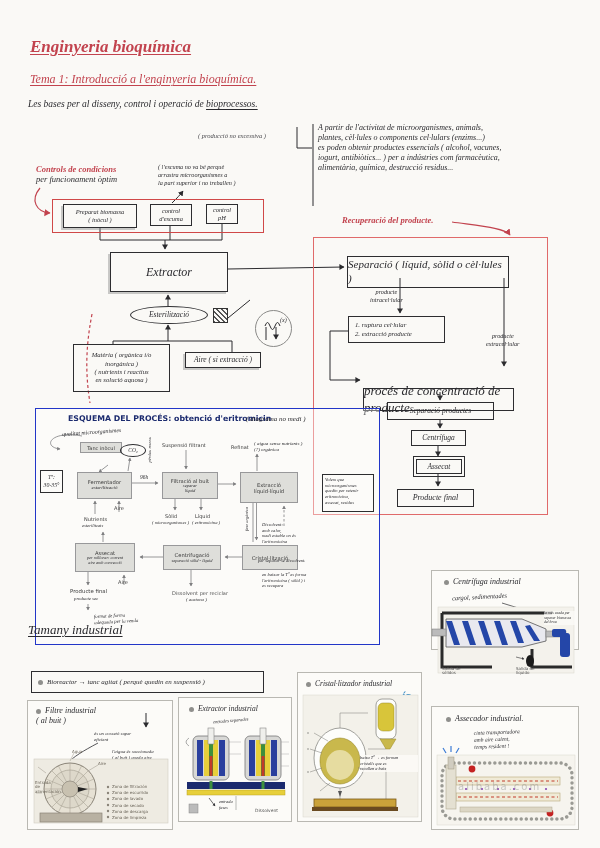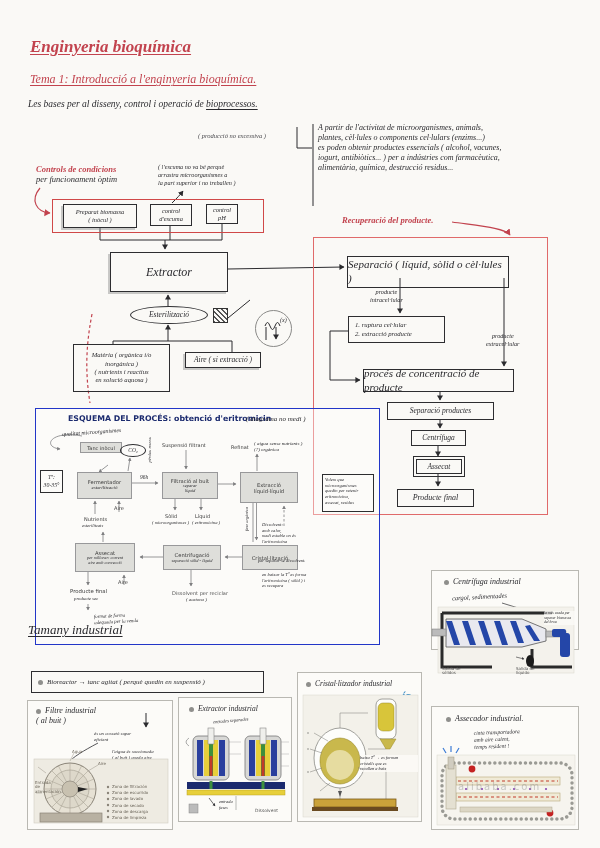--- a/index.html
+++ b/index.html
@@ -151,21 +151,21 @@
 
   <div class="abs hw red" style="left:342px;top:215px;font-size:8.5px;font-weight:bold">Recuperació del producte.</div>
   <div class="abs" style="left:313px;top:237px;width:235px;height:278px;border:1.3px solid #e06a6a"></div>
   <div class="abs box hw" style="left:347px;top:256px;width:162px;height:32px;font-size:11px">Separació ( líquid, sòlid o cèl·lules )</div>
   <div class="abs hw pre ctr" style="left:370px;top:288px;font-size:6.2px">producte
 intracel·lular</div>
   <div class="abs box hw pre" style="left:348px;top:316px;width:97px;height:27px;font-size:6.7px;justify-content:flex-start;padding-left:6px">1. ruptura cel·lular
 2. extracció producte</div>
   <div class="abs hw pre ctr" style="left:486px;top:332px;font-size:6.2px">producte
 extracel·lular</div>
-  <div class="abs box hw" style="left:363px;top:369px;width:151px;height:23px;font-size:11px">procés de concentració de producte</div>
+  <div class="abs box hw" style="left:363px;top:388px;width:151px;height:23px;font-size:13px">procés de concentració de producte</div>
   <div class="abs box hw" style="left:387px;top:402px;width:107px;height:18px;font-size:7.5px">Separació productes</div>
   <div class="abs box hw" style="left:411px;top:430px;width:55px;height:16px;font-size:7.5px">Centrífuga</div>
   <div class="abs box hw" style="left:416px;top:459px;width:46px;height:15px;font-size:7.5px;outline:1px solid #2d2d30;outline-offset:2px">Assecat</div>
   <div class="abs box hw" style="left:397px;top:489px;width:77px;height:18px;font-size:8px">Producte final</div>
 
   <div class="abs" style="left:35px;top:408px;width:345px;height:237px;border:1.6px solid #2236c8;background:rgba(255,255,255,.35)"></div>
   <div class="abs pr" style="left:68px;top:414px;font-size:7.8px;font-weight:bold;color:#1b2a6e">ESQUEMA DEL PROCÉS:  obtenció d'eritromicin</div>
   <div class="abs hw" style="left:246px;top:415px;font-size:7px">( diagrama no medi )</div>
 
   <div class="abs hw" style="left:62px;top:429px;font-size:5.8px;transform:rotate(-4deg)">qualitat microorganismes</div>

